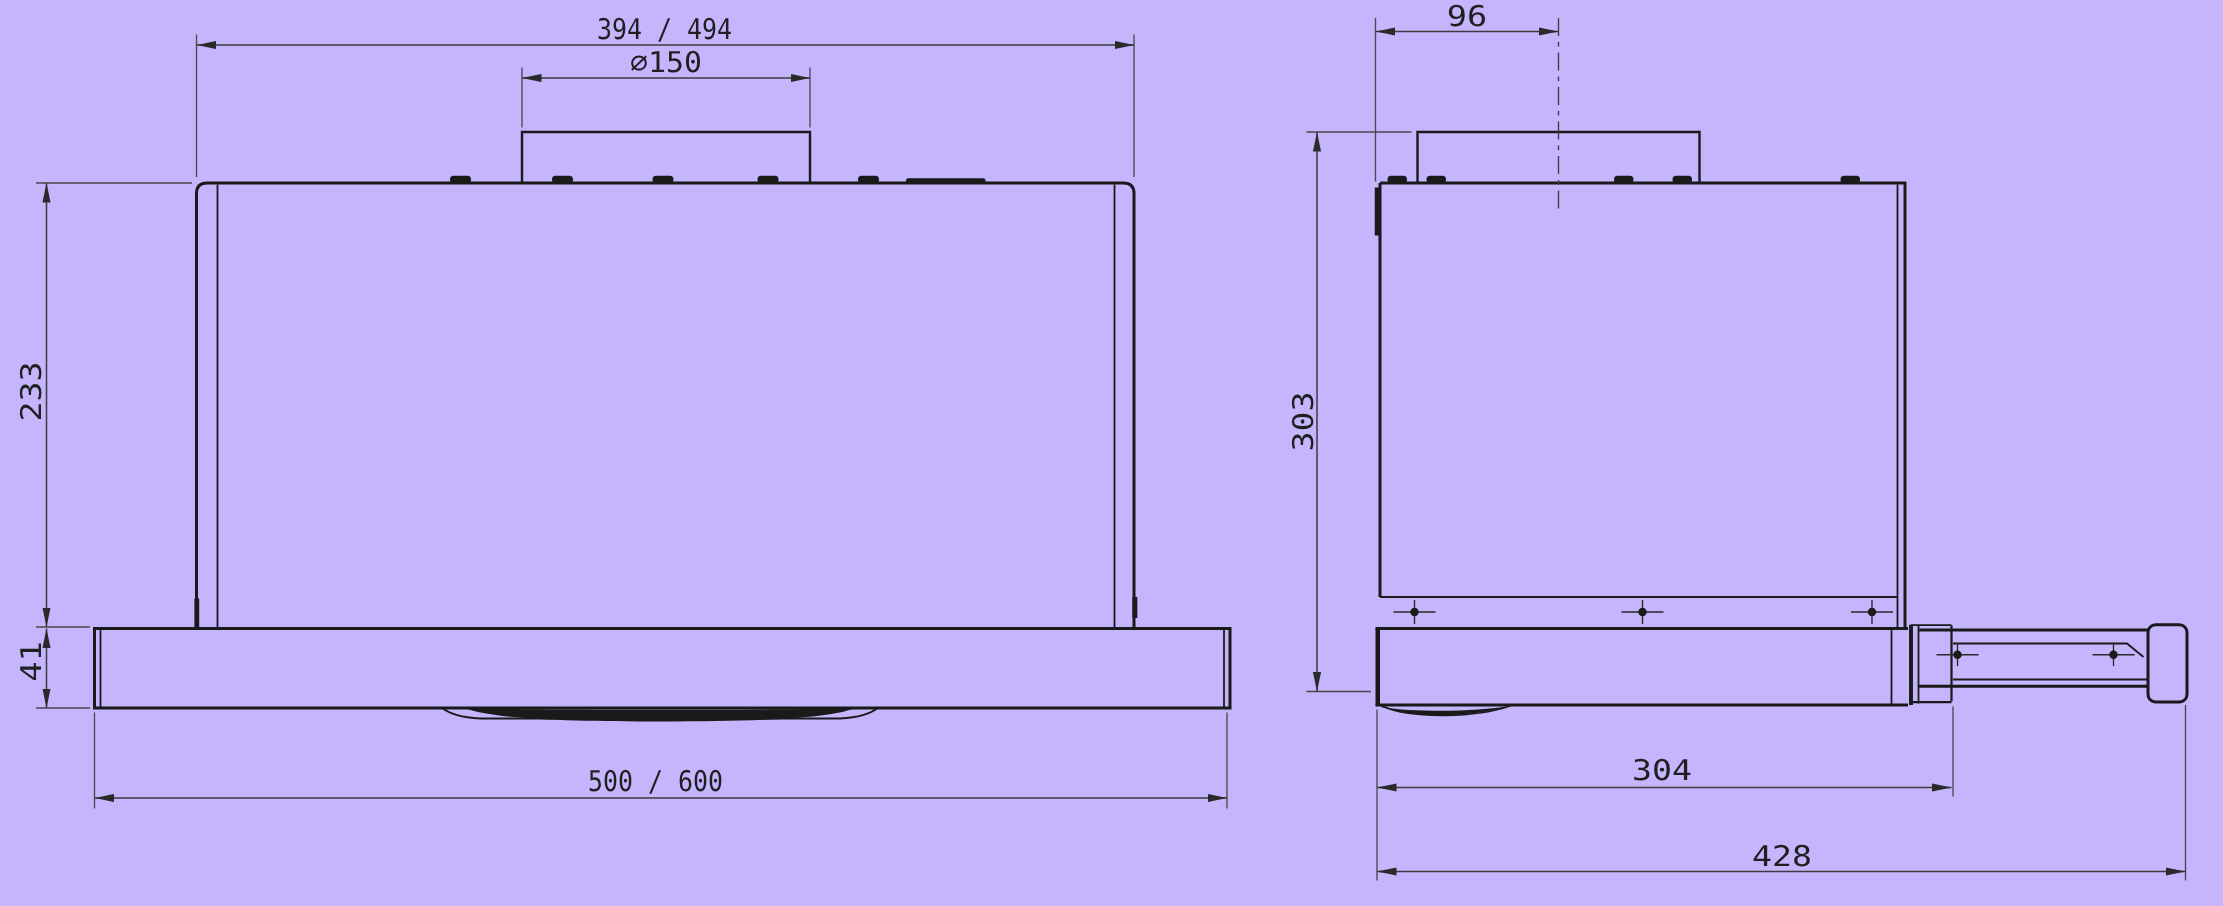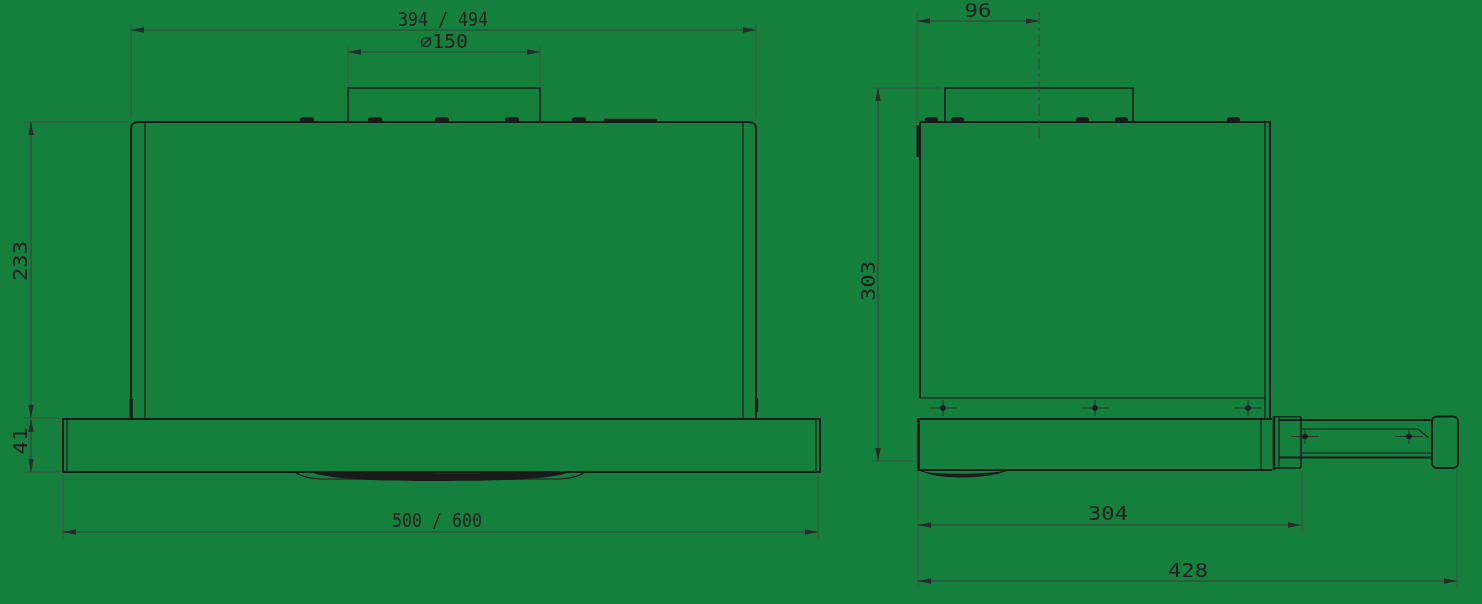--- a/index.html
+++ b/index.html
@@ -1,19 +1,19 @@
 <!DOCTYPE html>
 <html><head>
 <meta charset="utf-8">
 <style>
   html,body{margin:0;padding:0;background:#f4f4f4;}
   .canvas{
     position:relative;
     width:1482px;height:604px;
-    background:#15803d;
+    background:#c4b5fd;
     font-family:"DejaVu Sans Mono", monospace;
   }
   svg{display:block;}
   
   .obj      {stroke:#1a1a1a;stroke-width:2;fill:none;stroke-linecap:butt;}
   .obj-thin {stroke:#1a1a1a;stroke-width:1.2;fill:none;}
   .obj-med  {stroke:#1a1a1a;stroke-width:1.6;fill:none;}
   .obj-fill {fill:#1a1a1a;stroke:none;}
   
   .dim {stroke:#3d3d3d;stroke-width:1;fill:none;}

